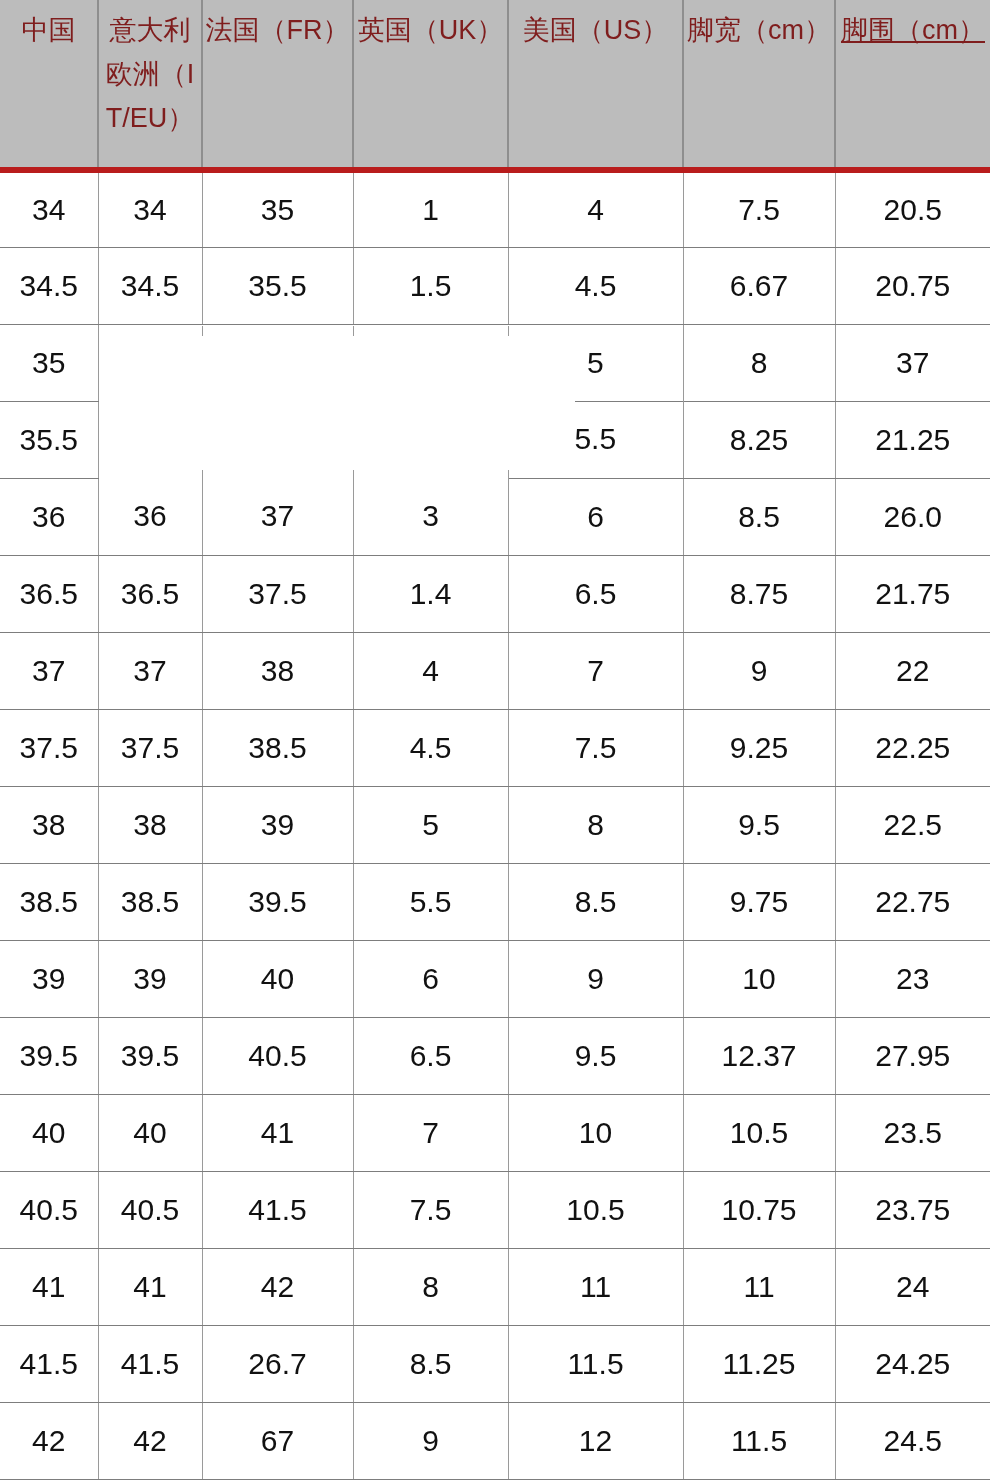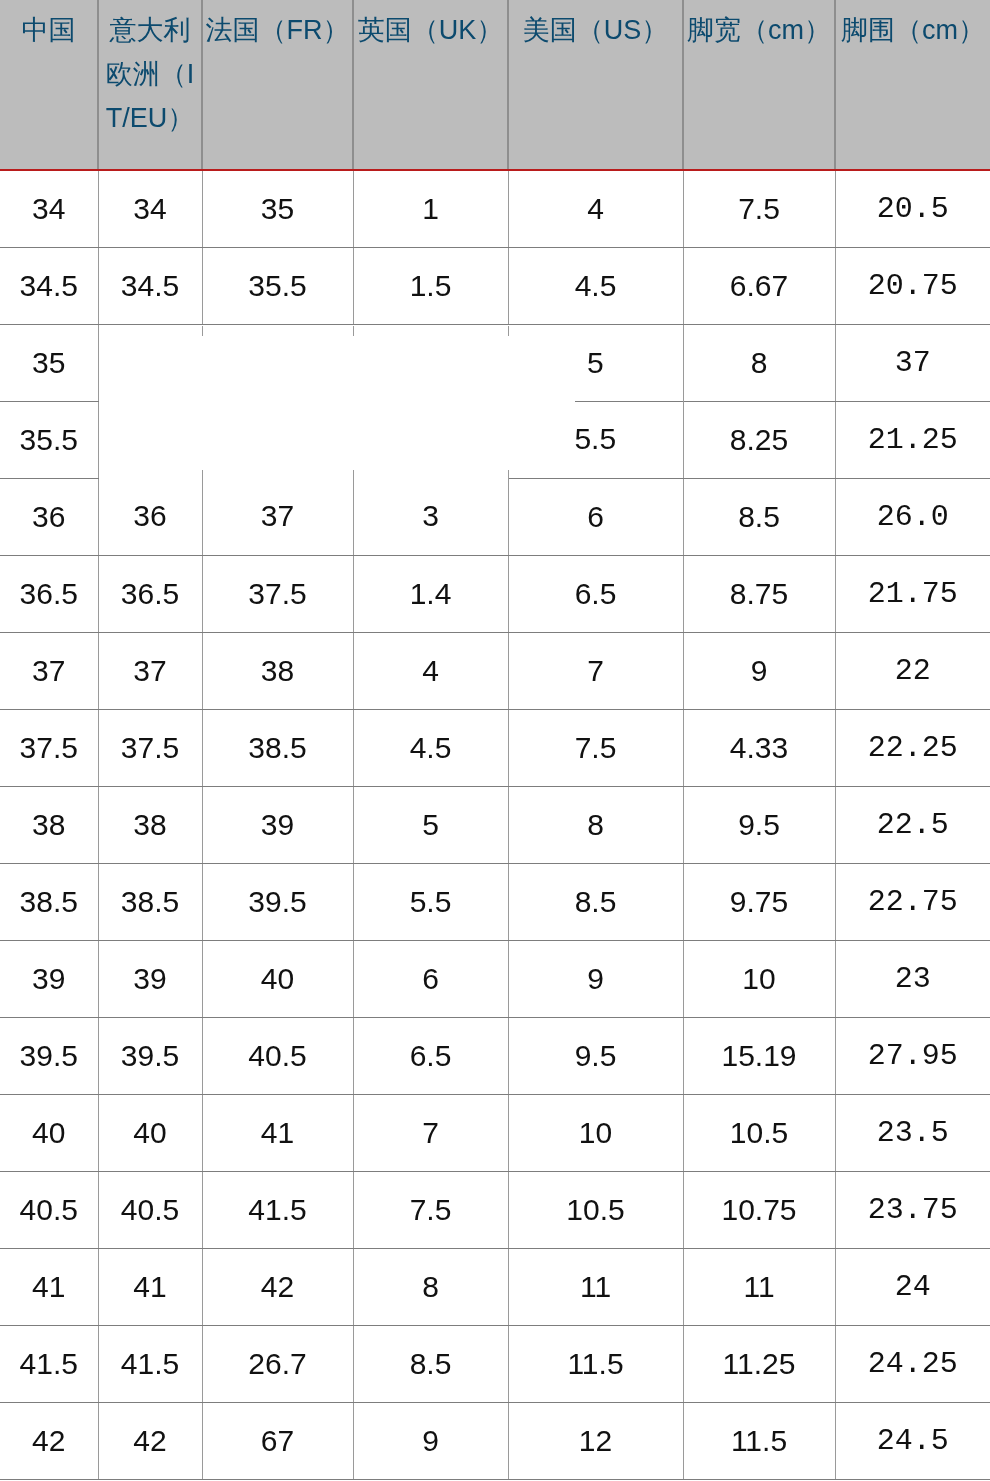--- a/index.html
+++ b/index.html
@@ -41,44 +41,44 @@
 
   
   thead th {
     background: #bcbcbc;
     height: 170px;
     vertical-align: top;
     text-align: center;
     font-weight: normal;
     font-size: 27px;
     line-height: 44px;
-    color: #0c4a6e;
+    color: #7f1d1d;
     padding: 8px 2px 0 2px;
     border-right: 2px solid #8e8e8e;
-    border-bottom: 2px solid #b91c1c;
+    border-bottom: 6px solid #b91c1c;
     box-sizing: border-box;
     white-space: normal;
     word-break: break-all;
   }
-  thead th:last-child { border-right: none; }
+  thead th:last-child { border-right: none; text-decoration: underline; }
 
   
   tbody td {
     height: 77px;
     text-align: center;
     vertical-align: middle;
     font-size: 30px;
     color: #111111;
     border-right: 1px solid #9a9a9a;
     border-bottom: 1px solid #7d7d7d;
     background: #ffffff;
     box-sizing: border-box;
     padding: 0;
   }
-  tbody td:last-child { border-right: none; font-family: Liberation Mono, monospace; }
+  tbody td:last-child { border-right: none; }
   tbody tr:last-child td { border-bottom: 1px solid #7d7d7d; }
 
   
   td.merged-blank {
     border-right: none;
     border-bottom: none;
     background: #ffffff;
   }
   
   tr.row-gap-top td.gap-us {
@@ -191,21 +191,21 @@
           <td>7</td>
           <td>9</td>
           <td>22</td>
         </tr>
         <tr>
           <td>37.5</td>
           <td>37.5</td>
           <td>38.5</td>
           <td>4.5</td>
           <td>7.5</td>
-          <td>4.33</td>
+          <td>9.25</td>
           <td>22.25</td>
         </tr>
         <tr>
           <td>38</td>
           <td>38</td>
           <td>39</td>
           <td>5</td>
           <td>8</td>
           <td>9.5</td>
           <td>22.5</td>
@@ -227,21 +227,21 @@
           <td>9</td>
           <td>10</td>
           <td>23</td>
         </tr>
         <tr>
           <td>39.5</td>
           <td>39.5</td>
           <td>40.5</td>
           <td>6.5</td>
           <td>9.5</td>
-          <td>15.19</td>
+          <td>12.37</td>
           <td>27.95</td>
         </tr>
         <tr>
           <td>40</td>
           <td>40</td>
           <td>41</td>
           <td>7</td>
           <td>10</td>
           <td>10.5</td>
           <td>23.5</td>

